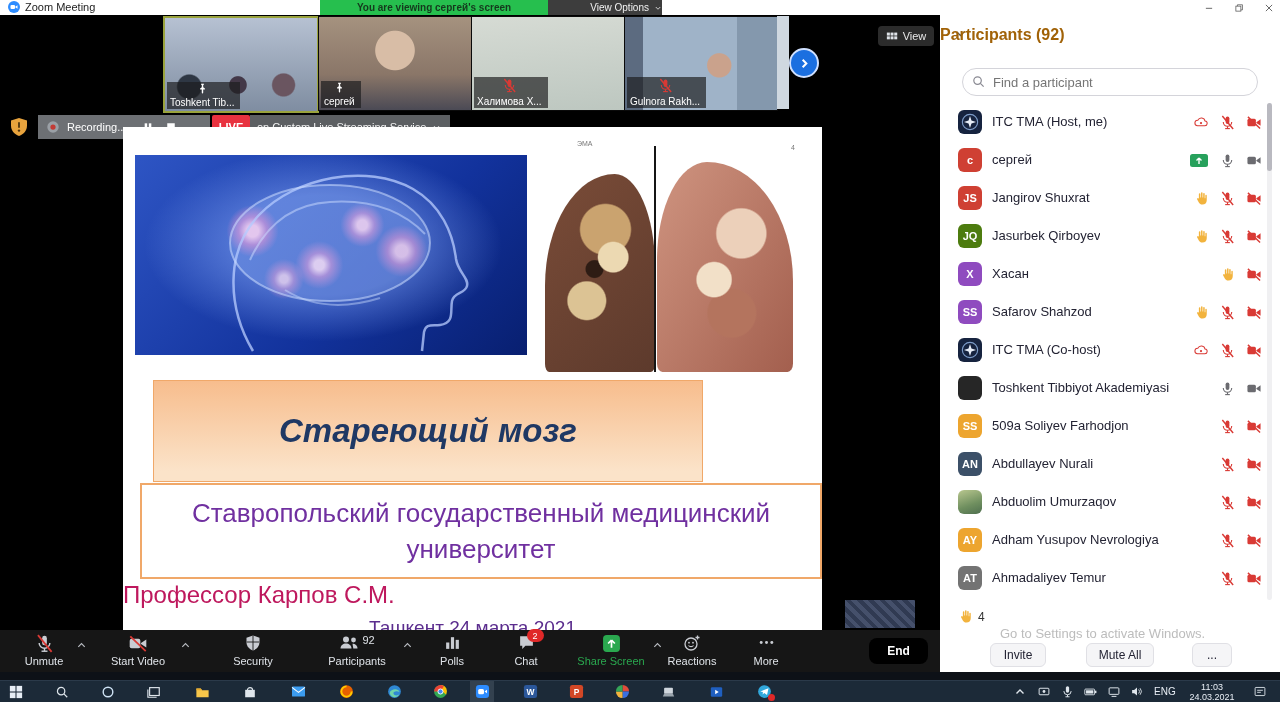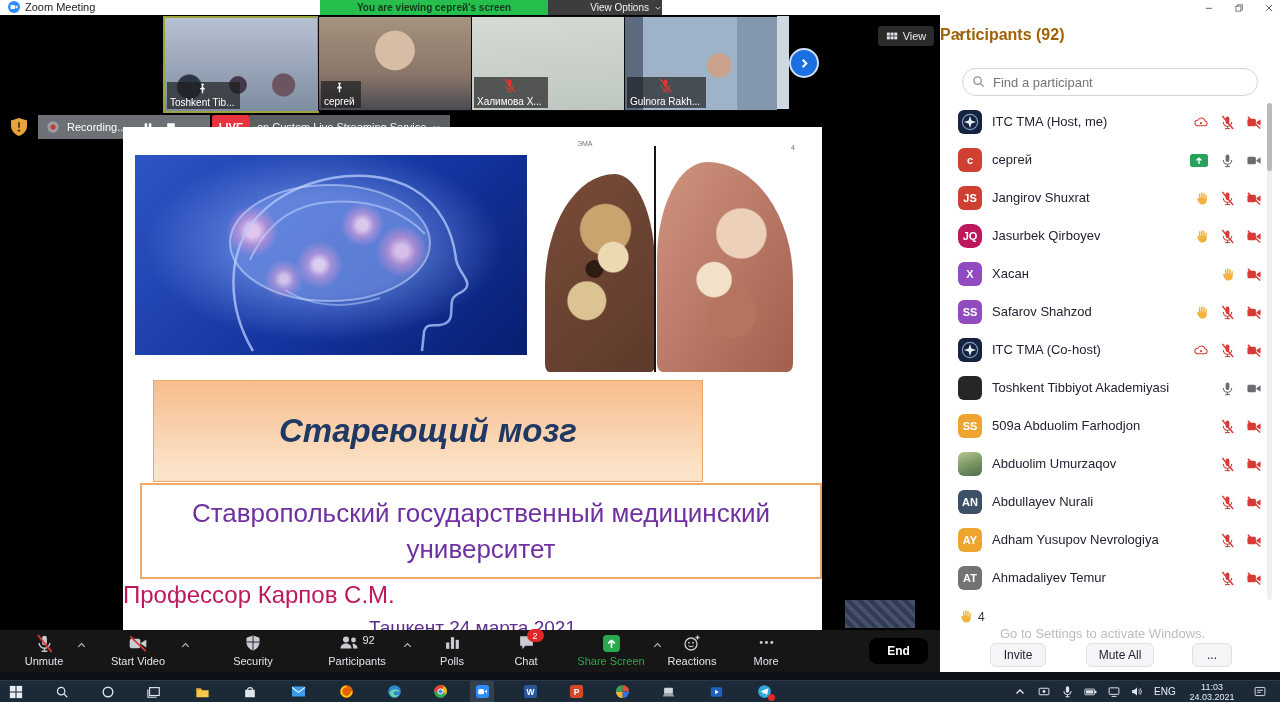--- a/index.html
+++ b/index.html
@@ -581,21 +581,21 @@
             <span class="icn">
               <svg width="16" height="15" viewBox="0 0 16 16">
                 <rect x="1" y="4" width="9" height="8" rx="1.6" fill="#d93a35"></rect>
                 <path d="M10.5 7.6l4.5-3v6.8l-4.5-3z" fill="#d93a35"></path>
                 <line x1="1.5" y1="2" x2="14.5" y2="14.5" stroke="#d93a35" stroke-width="1.5"></line>
               </svg>
             </span>
           </div>
         </div>
         <div class="prow">
-          <div class="avatar" style="background: #be185d; border-radius: 9px;">
+          <div class="avatar" style="background: #4d7c0f;">
             <span>JQ</span>
           </div>
           <div class="pname">Jasurbek Qirboyev</div>
           <div class="picons">
             <span class="icn">
               <svg width="15" height="15" viewBox="0 0 16 16">
                 <path fill="#f2b33d" d="M5.2 7.6V3.2a.8.8 0 0 1 1.6 0v3.6h.7V2.2a.8.8 0 0 1 1.6 0v4.6h.7V3a.8.8 0 0 1 1.6 0v4.6h.7V4.8a.75.75 0 0 1 1.5 0v5c0 2.8-1.8 4.7-4.6 4.7-2.2 0-3.3-1-4.3-3L3.3 8.9c-.5-.9.7-1.7 1.4-.9z"></path>
               </svg>
             </span>
             <span class="icn">
@@ -717,67 +717,67 @@
                 <rect x="1" y="4" width="9" height="8" rx="1.6" fill="#6b6b70"></rect>
                 <path d="M10.5 7.6l4.5-3v6.8l-4.5-3z" fill="#6b6b70"></path>
               </svg>
             </span>
           </div>
         </div>
         <div class="prow">
           <div class="avatar" style="background: rgb(237, 165, 47);">
             <span>SS</span>
           </div>
-          <div class="pname">509a Abduolim Farhodjon</div>
+          <div class="pname">509a Soliyev Farhodjon</div>
           <div class="picons">
             <span class="icn">
               <svg width="15" height="15" viewBox="0 0 16 16">
                 <rect x="6" y="1.5" width="4" height="8" rx="2" fill="#d93a35"></rect>
                 <path d="M3.5 7.5a4.5 4.5 0 0 0 9 0" fill="none" stroke="#d93a35" stroke-width="1.2"></path>
                 <line x1="8" y1="12" x2="8" y2="14.5" stroke="#d93a35" stroke-width="1.2"></line>
                 <line x1="5.5" y1="14.5" x2="10.5" y2="14.5" stroke="#d93a35" stroke-width="1.2"></line>
                 <line x1="2.5" y1="1" x2="14" y2="15" stroke="#d93a35" stroke-width="1.5"></line>
               </svg>
             </span>
             <span class="icn">
               <svg width="16" height="15" viewBox="0 0 16 16">
                 <rect x="1" y="4" width="9" height="8" rx="1.6" fill="#d93a35"></rect>
                 <path d="M10.5 7.6l4.5-3v6.8l-4.5-3z" fill="#d93a35"></path>
                 <line x1="1.5" y1="2" x2="14.5" y2="14.5" stroke="#d93a35" stroke-width="1.5"></line>
               </svg>
             </span>
           </div>
         </div>
         <div class="prow">
-          <div class="avatar photo"></div>
-          <div class="pname">Abduolim Umurzaqov</div>
+          <div class="avatar" style="background: rgb(60, 80, 104);">
+            <span>AN</span>
+          </div>
+          <div class="pname">Abdullayev Nurali</div>
           <div class="picons">
             <span class="icn">
               <svg width="15" height="15" viewBox="0 0 16 16">
                 <rect x="6" y="1.5" width="4" height="8" rx="2" fill="#d93a35"></rect>
                 <path d="M3.5 7.5a4.5 4.5 0 0 0 9 0" fill="none" stroke="#d93a35" stroke-width="1.2"></path>
                 <line x1="8" y1="12" x2="8" y2="14.5" stroke="#d93a35" stroke-width="1.2"></line>
                 <line x1="5.5" y1="14.5" x2="10.5" y2="14.5" stroke="#d93a35" stroke-width="1.2"></line>
                 <line x1="2.5" y1="1" x2="14" y2="15" stroke="#d93a35" stroke-width="1.5"></line>
               </svg>
             </span>
             <span class="icn">
               <svg width="16" height="15" viewBox="0 0 16 16">
                 <rect x="1" y="4" width="9" height="8" rx="1.6" fill="#d93a35"></rect>
                 <path d="M10.5 7.6l4.5-3v6.8l-4.5-3z" fill="#d93a35"></path>
                 <line x1="1.5" y1="2" x2="14.5" y2="14.5" stroke="#d93a35" stroke-width="1.5"></line>
               </svg>
             </span>
           </div>
         </div>
         <div class="prow">
-          <div class="avatar" style="background: rgb(60, 80, 104);">
-            <span>AN</span>
-          </div>
-          <div class="pname">Abdullayev Nurali</div>
+          <div class="avatar photo"></div>
+          <div class="pname">Abduolim Umurzaqov</div>
           <div class="picons">
             <span class="icn">
               <svg width="15" height="15" viewBox="0 0 16 16">
                 <rect x="6" y="1.5" width="4" height="8" rx="2" fill="#d93a35"></rect>
                 <path d="M3.5 7.5a4.5 4.5 0 0 0 9 0" fill="none" stroke="#d93a35" stroke-width="1.2"></path>
                 <line x1="8" y1="12" x2="8" y2="14.5" stroke="#d93a35" stroke-width="1.2"></line>
                 <line x1="5.5" y1="14.5" x2="10.5" y2="14.5" stroke="#d93a35" stroke-width="1.2"></line>
                 <line x1="2.5" y1="1" x2="14" y2="15" stroke="#d93a35" stroke-width="1.5"></line>
               </svg>
             </span>

